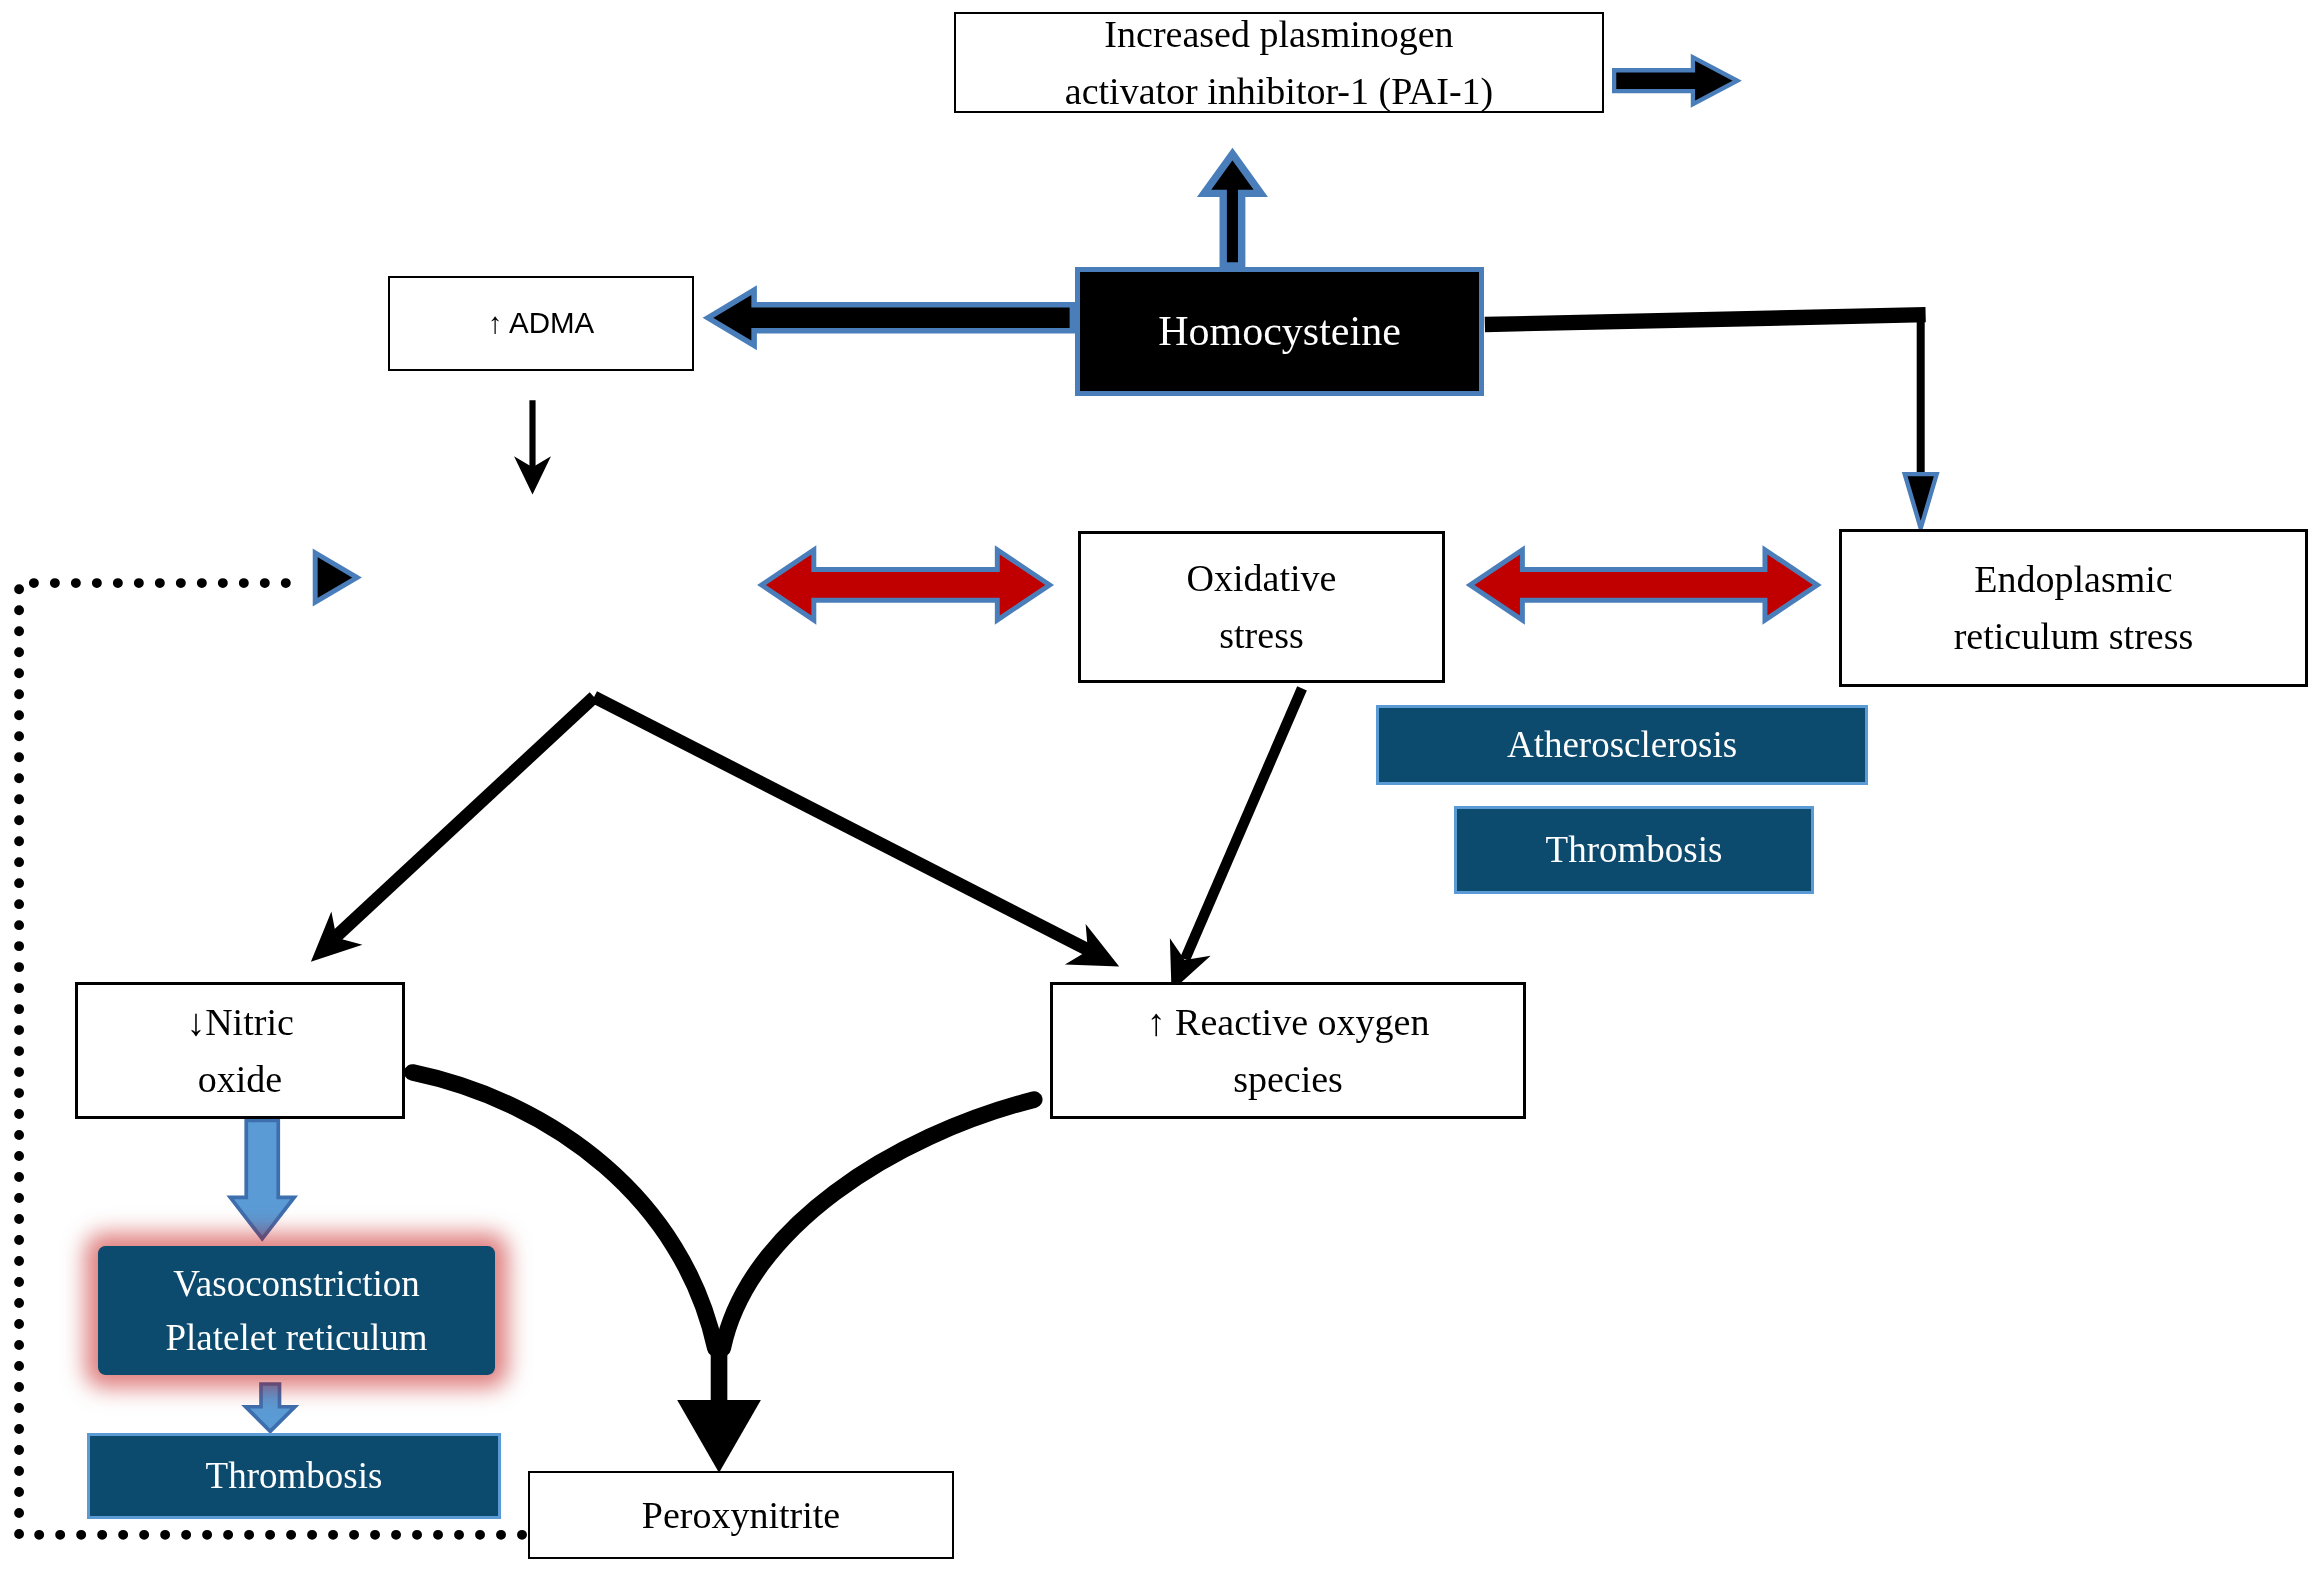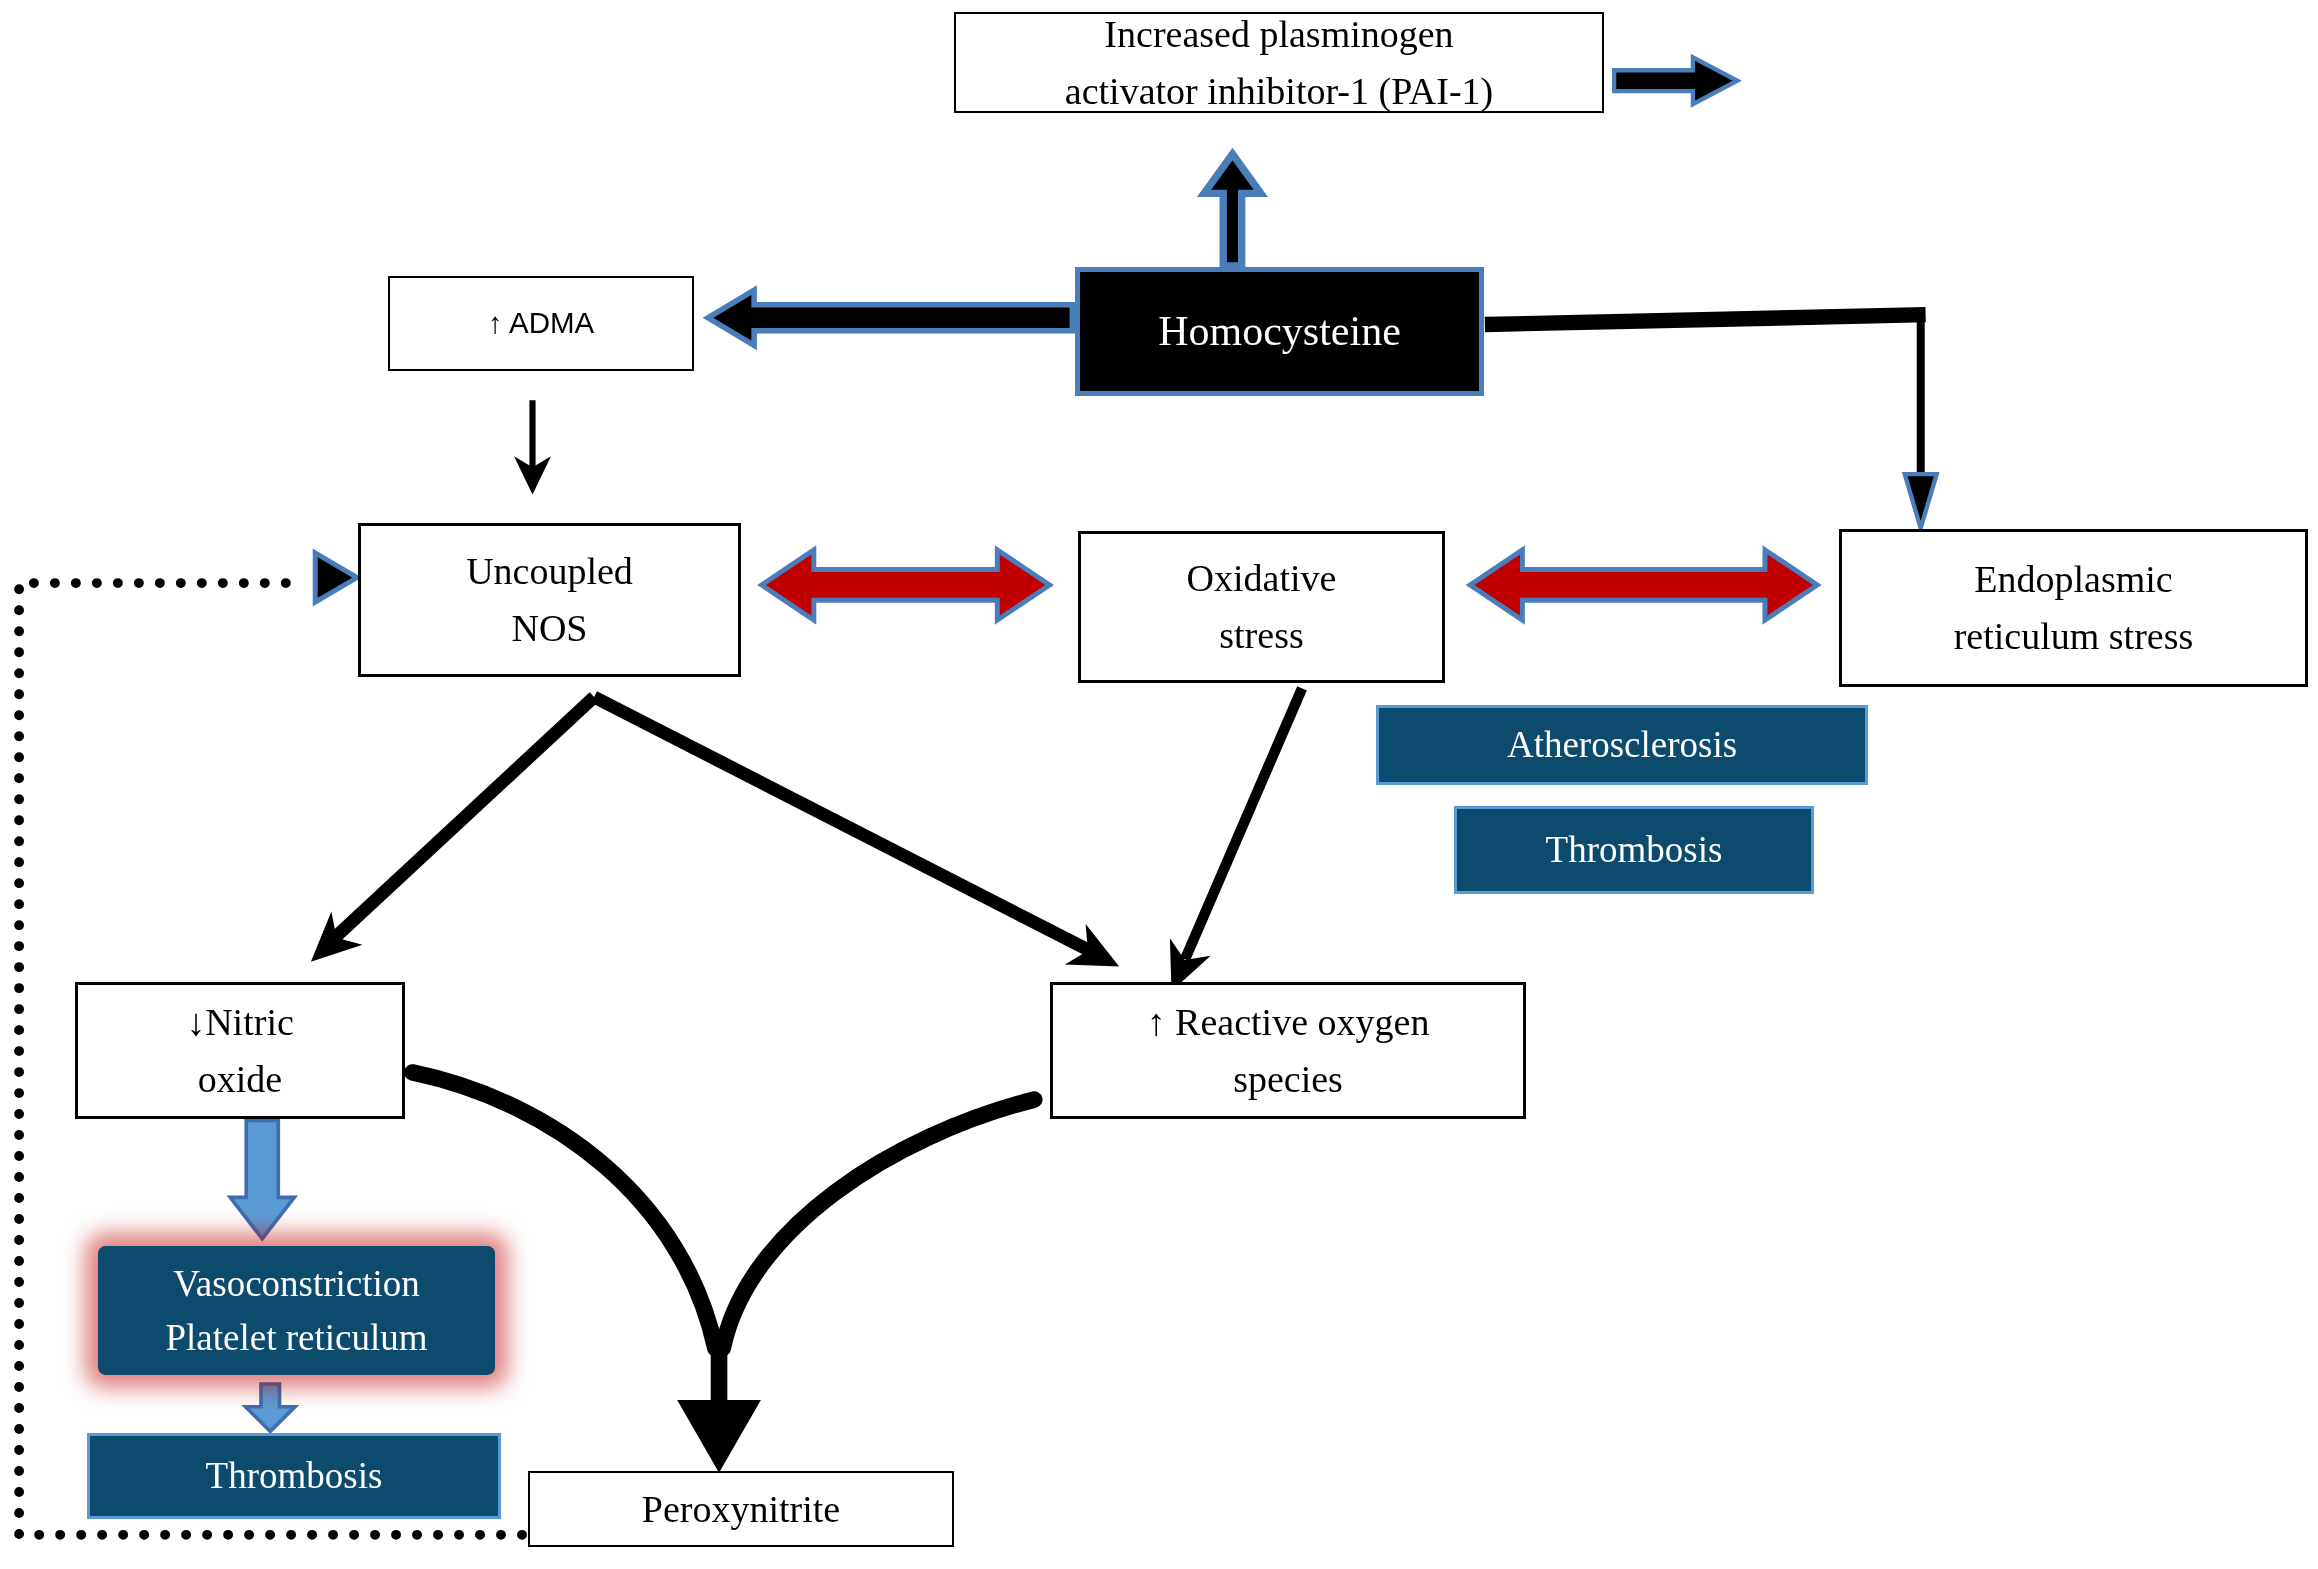--- a/index.html
+++ b/index.html
@@ -59,21 +59,21 @@
   #n-adma { left: 388px; top: 276px; width: 306px; height: 95px; }
   #n-nos { left: 358px; top: 523px; width: 383px; height: 154px; }
   #n-oxidative { left: 1078px; top: 531px; width: 367px; height: 152px; }
   #n-er { left: 1839px; top: 529px; width: 469px; height: 158px; }
   #n-athero { left: 1376px; top: 705px; width: 492px; height: 80px; }
   #n-thromb-right { left: 1454px; top: 806px; width: 360px; height: 88px; }
   #n-nitric { left: 75px; top: 982px; width: 330px; height: 137px; }
   #n-ros { left: 1050px; top: 982px; width: 476px; height: 137px; }
   #n-vaso { left: 98px; top: 1246px; width: 397px; height: 129px; }
   #n-thromb-left { left: 87px; top: 1433px; width: 414px; height: 86px; }
-  #n-perox { left: 528px; top: 1471px; width: 426px; height: 76px; }
+  #n-perox { left: 528px; top: 1471px; width: 426px; height: 88px; }
 </style>
 </head>
 <body>
 
 <div id="canvas">
 
   <svg id="arrows-layer" viewBox="0 0 3767 2550" xmlns="http://www.w3.org/2000/svg">
 
     <polygon points="2822,131 2750,93 2750,114 2622,114 2622,148 2750,148 2750,169" fill="#000000" stroke="#4a7ebb" stroke-width="7"></polygon>
 
@@ -123,22 +123,20 @@
   </svg>
 
   <div class="node thin-border" id="n-pai1">Increased plasminogen
 activator inhibitor-1 (PAI-1)</div>
 
 
   <div class="node dark" id="n-homocysteine">Homocysteine</div>
 
   <div class="node thin-border sans" id="n-adma">↑ ADMA</div>
 
-  <div class="node" id="n-nos">Uncoupled
-NOS</div>
 
   <div class="node" id="n-oxidative">Oxidative
 stress</div>
 
   <div class="node" id="n-er">Endoplasmic
 reticulum stress</div>
 
   <div class="node red" id="n-athero">Atherosclerosis</div>
 
   <div class="node red" id="n-thromb-right">Thrombosis</div>

